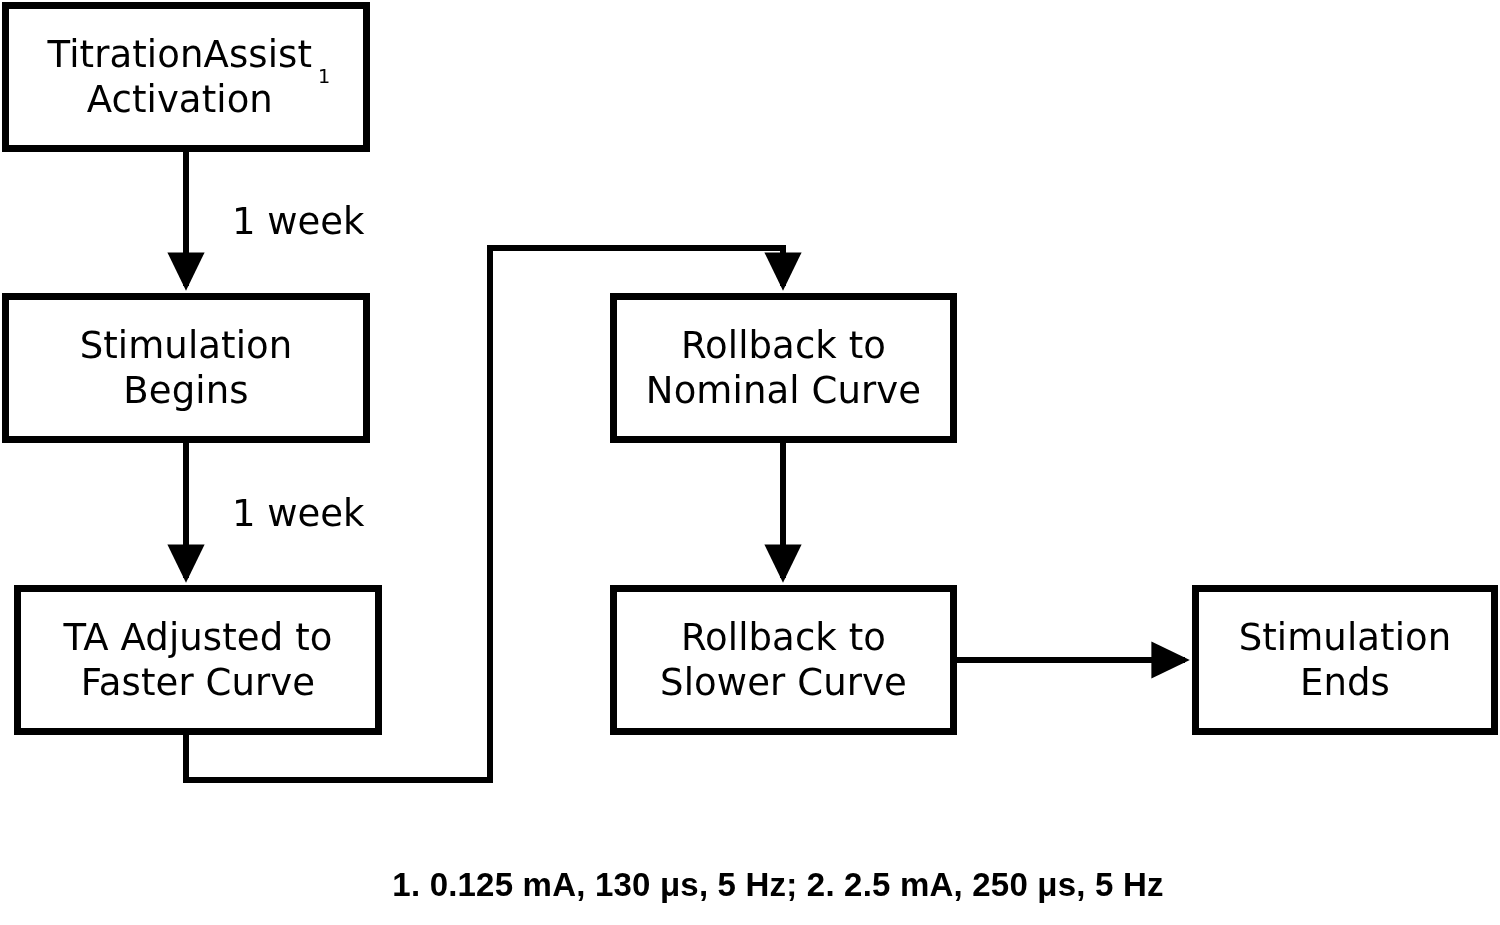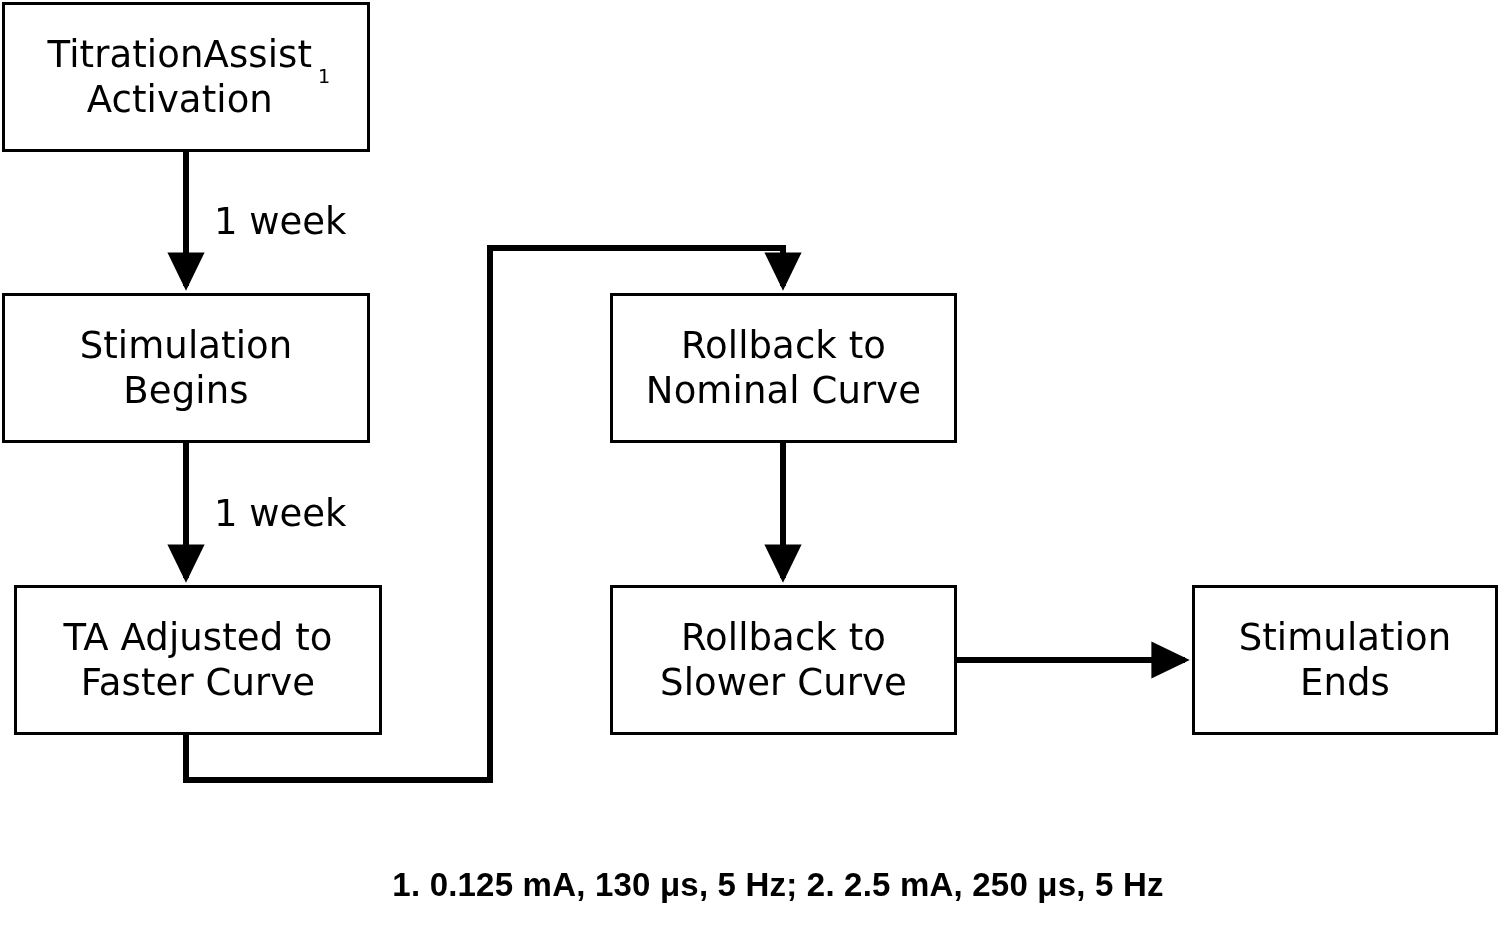--- a/index.html
+++ b/index.html
@@ -29,21 +29,21 @@
     position: absolute;
     left: 0;
     top: 0;
     width: 1500px;
     height: 925px;
   }
 
   .node {
     position: absolute;
     box-sizing: border-box;
-    border: 3px solid #000000;
+    border: 7px solid #000000;
     background: #ffffff;
     display: flex;
     align-items: center;
     justify-content: center;
     text-align: center;
     line-height: 1.22;
     font-size: 37px;
     font-weight: 400;
     letter-spacing: 0.1px;
     color: #000000;
@@ -65,20 +65,21 @@
   #node-ta-adjusted    { left: 2px;    top: 585px; width: 368px; height: 150px; margin-left: 12px; }
   #node-rollback-nom   { left: 610px;  top: 293px; width: 347px; height: 150px; }
   #node-rollback-slow  { left: 610px;  top: 585px; width: 347px; height: 150px; }
   #node-stim-ends      { left: 1192px; top: 585px; width: 306px; height: 150px; }
 
   .edge-label {
     position: absolute;
     font-size: 37px;
     color: #000000;
     white-space: nowrap;
+    margin-left: 18px;
   }
   #edge-label-week-1 { left: 214px; top: 200px; }
   #edge-label-week-2 { left: 214px; top: 492px; }
 
   #footnote {
     position: absolute;
     left: 0;
     top: 866px;
     width: 1500px;
     text-align: center;

